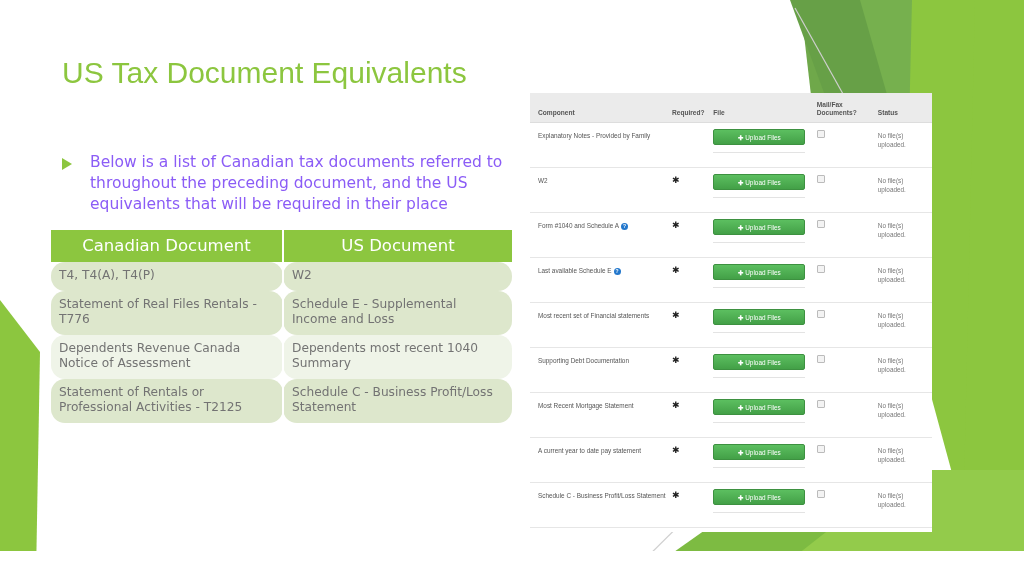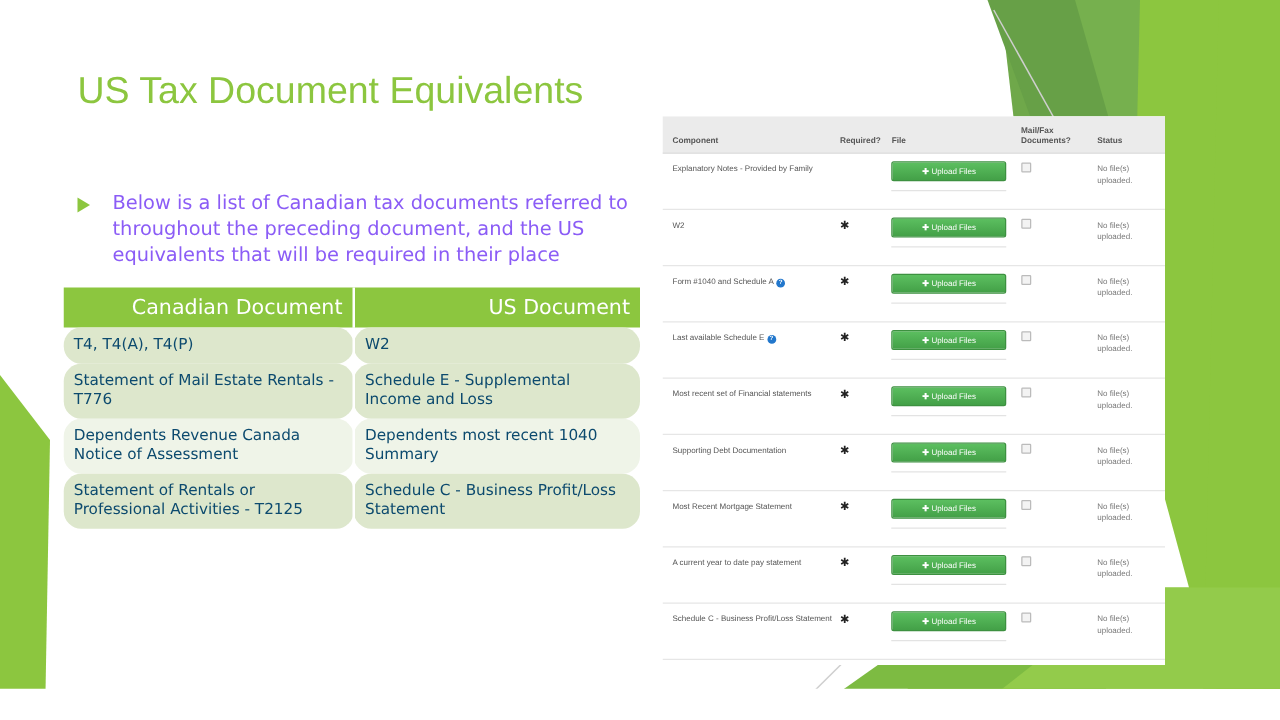--- a/index.html
+++ b/index.html
@@ -96,31 +96,31 @@
     font-family: "DejaVu Sans", sans-serif;
   }
   .equiv-table col.c1 { width: 232px; }
   .equiv-table col.c2 { width: 229px; }
 
   .equiv-table thead th {
     background: #8CC63F;
     color: #ffffff;
     font-size: 16.5px;
     font-weight: normal;
-    text-align: right;
+    text-align: center;
     padding: 5px 8px 6px 8px;
     line-height: 21px;
     border-right: 2px solid #ffffff;
   }
   .equiv-table thead th:last-child { border-right: none; }
 
   .equiv-table tbody td {
     font-size: 12.2px;
     line-height: 15.5px;
-    color: #0c4a6e;
+    color: #737373;
     padding: 6px 8px 7px 8px;
     vertical-align: top;
     border-right: 2px solid #ffffff;
     border-radius: 14px;
   }
   .equiv-table tbody td:last-child { border-right: none; }
 
   .equiv-table tbody tr.odd td { background: #DDE7CC; }
   .equiv-table tbody tr.even td { background: #EFF4E8; }
 
@@ -273,21 +273,21 @@
           <th>Canadian Document</th>
           <th>US Document</th>
         </tr>
       </thead>
       <tbody id="equiv-body">
           <tr class="odd">
             <td>T4, T4(A), T4(P)</td>
             <td>W2</td>
           </tr>
           <tr class="odd">
-            <td>Statement of Mail Estate Rentals - T776</td>
+            <td>Statement of Real Files Rentals - T776</td>
             <td>Schedule E - Supplemental Income and Loss</td>
           </tr>
           <tr class="even">
             <td>Dependents Revenue Canada Notice of Assessment</td>
             <td>Dependents most recent 1040 Summary</td>
           </tr>
           <tr class="odd">
             <td>Statement of Rentals or Professional Activities - T2125</td>
             <td>Schedule C - Business Profit/Loss Statement</td>
           </tr>

